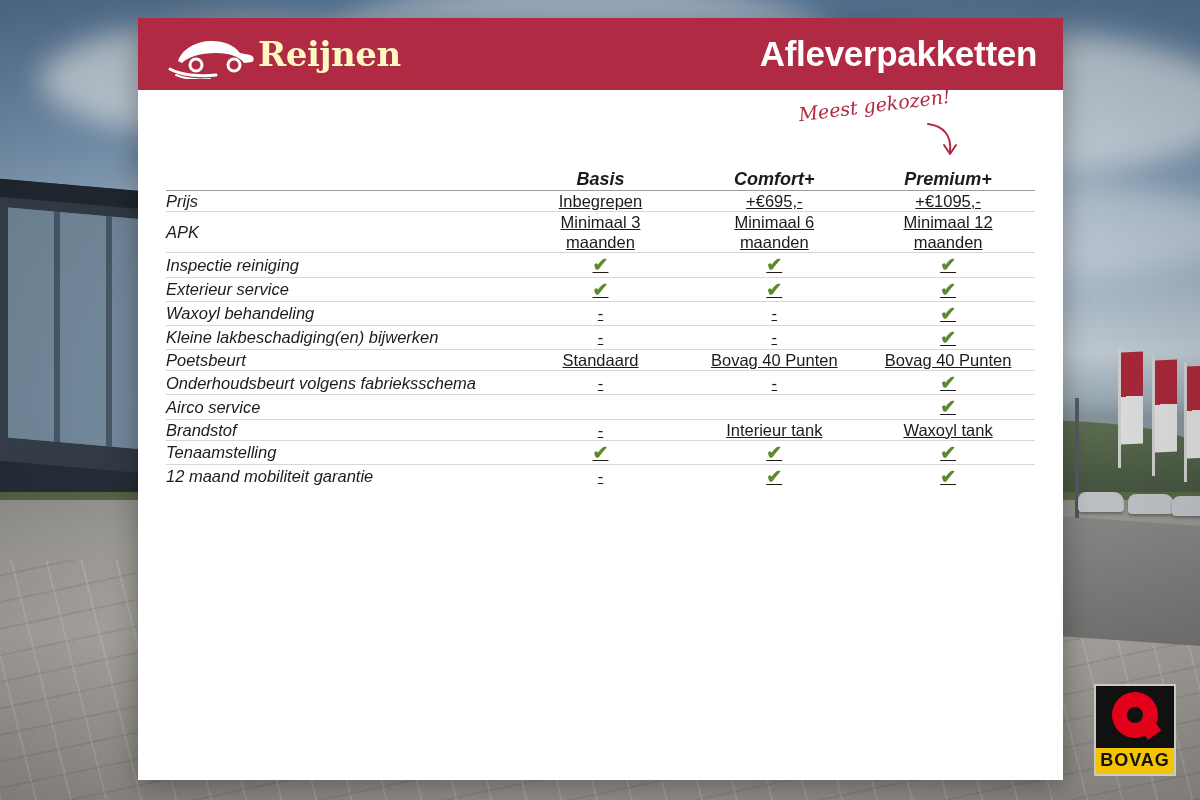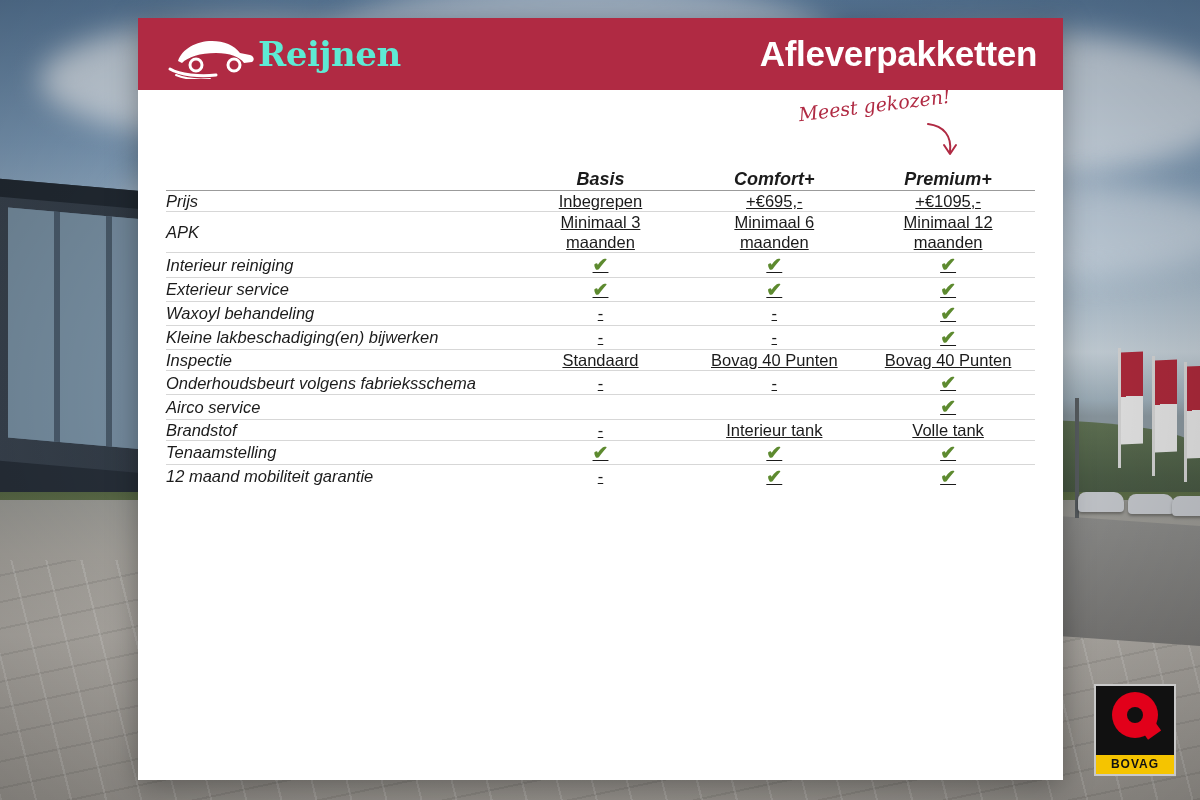--- a/index.html
+++ b/index.html
@@ -164,21 +164,21 @@
     right: -2px; bottom: 2px;
     width: 16px; height: 9px;
     background: #e2001a;
     transform: rotate(-35deg);
   }
   .bovag .word {
     width: 100%;
     background: #f5c400;
     color: #111;
     font-weight: bold;
-    font-size: 12px;
+    font-size: 18px;
     letter-spacing: 1px;
     text-align: center;
     padding: 2px 0 3px;
   }
 
   
   .card {
     position: absolute;
     left: 138px;
     top: 18px;
@@ -202,21 +202,21 @@
     align-items: center;
     gap: 6px;
     color: #fff;
   }
   .brand-logo { display:block; }
   .brand-name {
     font-family: "DejaVu Serif", serif;
     font-size: 34px;
     font-weight: bold;
     letter-spacing: -0.5px;
-    color: #5eead4;
+    color: #fef9c3;
     margin-left: -6px;
   }
   .header-title {
     font-size: 35px;
     font-weight: bold;
     color: #ffffff;
     letter-spacing: -0.3px;
   }
 
   .card-body {
@@ -385,21 +385,21 @@
             <td class="val col-pkg">+€695,-</td>
             <td class="val col-pkg">+€1095,-</td>
           </tr>
           <tr>
             <td class="label col-label">APK</td>
             <td class="val col-pkg">Minimaal 3<br>maanden</td>
             <td class="val col-pkg">Minimaal 6<br>maanden</td>
             <td class="val col-pkg">Minimaal 12<br>maanden</td>
           </tr>
           <tr>
-            <td class="label col-label">Interieur reiniging</td>
+            <td class="label col-label">Inspectie reiniging</td>
             <td class="val col-pkg"><span class="check">✔</span></td>
             <td class="val col-pkg"><span class="check">✔</span></td>
             <td class="val col-pkg"><span class="check">✔</span></td>
           </tr>
           <tr>
             <td class="label col-label">Exterieur service</td>
             <td class="val col-pkg"><span class="check">✔</span></td>
             <td class="val col-pkg"><span class="check">✔</span></td>
             <td class="val col-pkg"><span class="check">✔</span></td>
           </tr>
@@ -409,42 +409,42 @@
             <td class="val col-pkg">-</td>
             <td class="val col-pkg"><span class="check">✔</span></td>
           </tr>
           <tr>
             <td class="label col-label">Kleine lakbeschadiging(en) bijwerken</td>
             <td class="val col-pkg">-</td>
             <td class="val col-pkg">-</td>
             <td class="val col-pkg"><span class="check">✔</span></td>
           </tr>
           <tr>
-            <td class="label col-label">Inspectie</td>
+            <td class="label col-label">Poetsbeurt</td>
             <td class="val col-pkg">Standaard</td>
             <td class="val col-pkg">Bovag 40 Punten</td>
             <td class="val col-pkg">Bovag 40 Punten</td>
           </tr>
           <tr>
             <td class="label col-label">Onderhoudsbeurt volgens fabrieksschema</td>
             <td class="val col-pkg">-</td>
             <td class="val col-pkg">-</td>
             <td class="val col-pkg"><span class="check">✔</span></td>
           </tr>
           <tr>
             <td class="label col-label">Airco service</td>
             <td class="val col-pkg"></td>
             <td class="val col-pkg"></td>
             <td class="val col-pkg"><span class="check">✔</span></td>
           </tr>
           <tr>
             <td class="label col-label">Brandstof</td>
             <td class="val col-pkg">-</td>
             <td class="val col-pkg">Interieur tank</td>
-            <td class="val col-pkg">Volle tank</td>
+            <td class="val col-pkg">Waxoyl tank</td>
           </tr>
           <tr>
             <td class="label col-label">Tenaamstelling</td>
             <td class="val col-pkg"><span class="check">✔</span></td>
             <td class="val col-pkg"><span class="check">✔</span></td>
             <td class="val col-pkg"><span class="check">✔</span></td>
           </tr>
           <tr>
             <td class="label col-label">12 maand mobiliteit garantie</td>
             <td class="val col-pkg">-</td>

